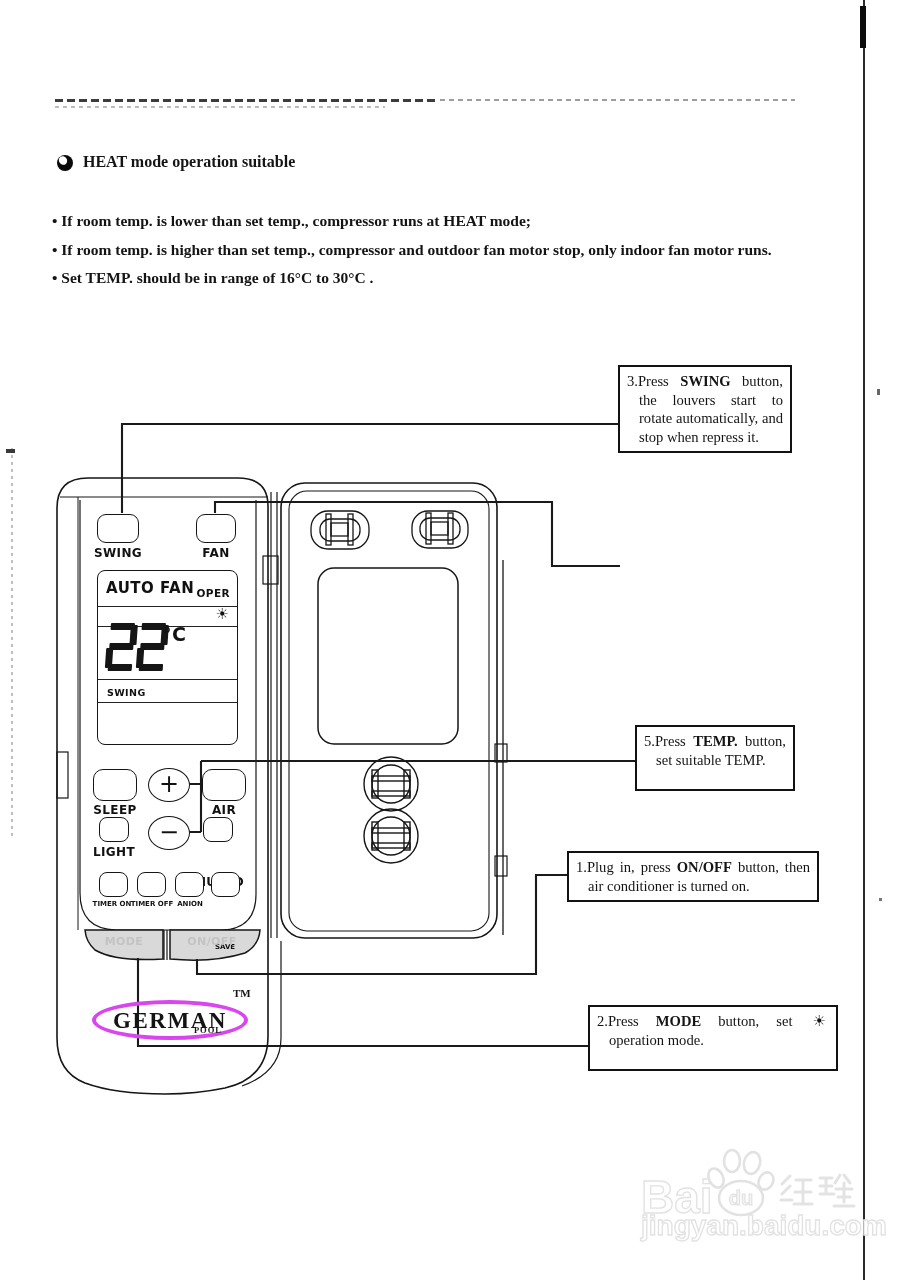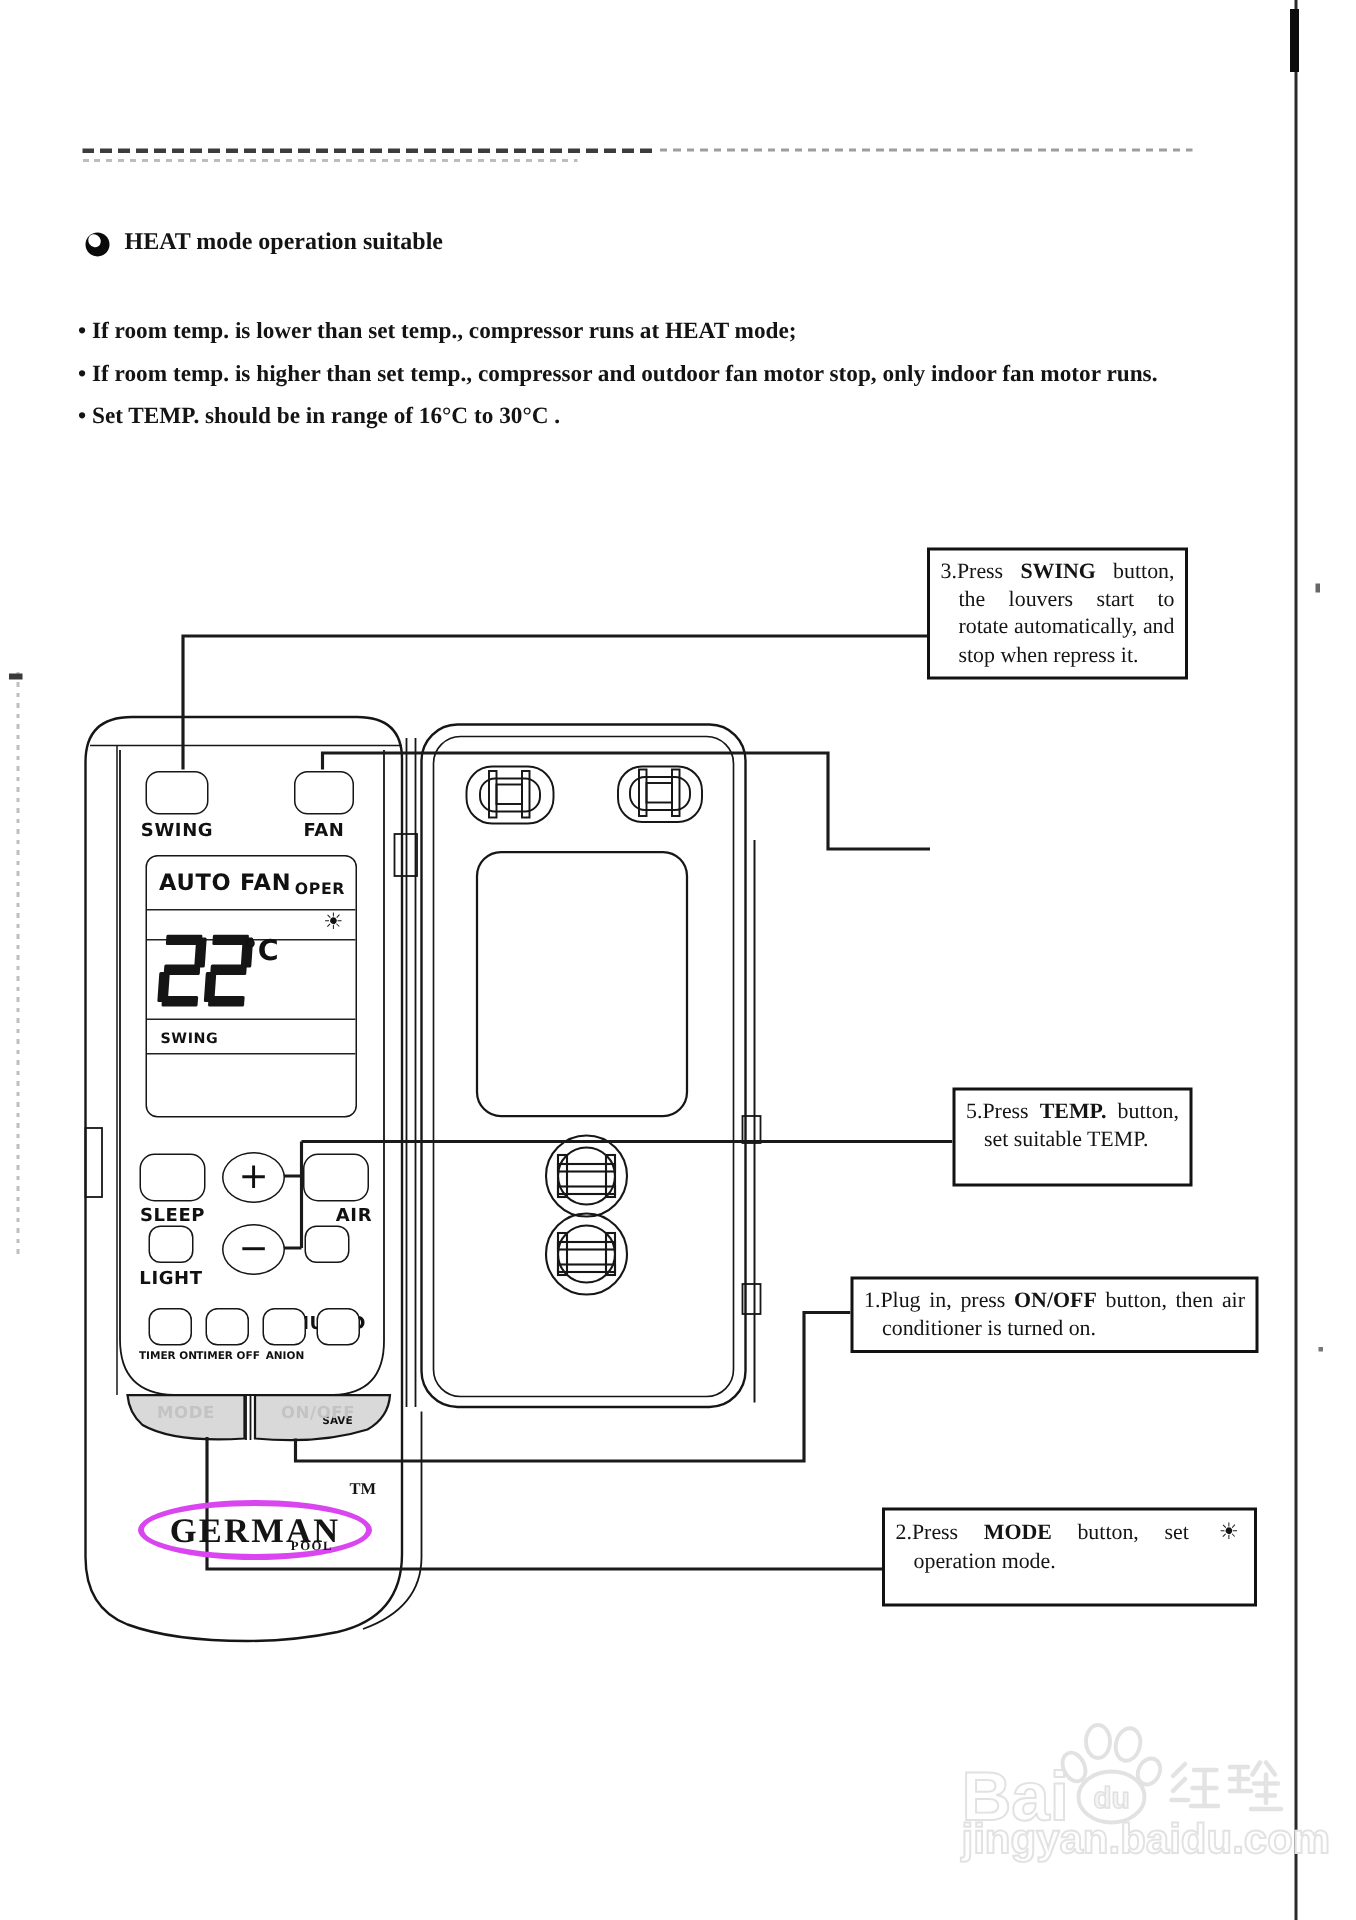--- a/index.html
+++ b/index.html
@@ -167,21 +167,21 @@
     <div class="abs lbl" style="left:9px;top:117px;font-size:9.5px;">SWING</div>
   </div>
 
   <div class="abs btn" style="left:93px;top:769px;width:44px;height:32px;border-radius:10px;"></div>
   <div class="abs btn" style="left:202px;top:769px;width:44px;height:32px;border-radius:10px;"></div>
   <div class="abs btn oval pm" style="left:148px;top:768px;width:42px;height:34px;"><span>+</span></div>
   <div class="abs btn oval pm" style="left:148px;top:816px;width:42px;height:34px;"><span>−</span></div>
   <div class="abs btn" style="left:99px;top:817px;width:30px;height:25px;border-radius:8px;"></div>
   <div class="abs btn" style="left:203px;top:817px;width:30px;height:25px;border-radius:8px;"></div>
   <div class="abs lbl" style="left:88px;top:804px;width:54px;">SLEEP</div>
-  <div class="abs lbl" style="left:200px;top:804px;width:48px;margin-left:12px;">AIR</div>
+  <div class="abs lbl" style="left:200px;top:804px;width:48px;">AIR</div>
   <div class="abs lbl" style="left:86px;top:846px;width:56px;">LIGHT</div>
   <div class="abs lbl" style="left:190px;top:876px;width:60px;">HUMID</div>
 
   <div class="abs btn" style="left:99px;top:872px;width:29px;height:25px;border-radius:8px;"></div>
   <div class="abs btn" style="left:137px;top:872px;width:29px;height:25px;border-radius:8px;"></div>
   <div class="abs btn" style="left:175px;top:872px;width:29px;height:25px;border-radius:8px;"></div>
   <div class="abs btn" style="left:211px;top:872px;width:29px;height:25px;border-radius:8px;"></div>
   <div class="abs lbl tiny" style="left:88px;top:901px;width:48px;">TIMER ON</div>
   <div class="abs lbl tiny" style="left:128px;top:901px;width:48px;">TIMER OFF</div>
   <div class="abs lbl tiny" style="left:170px;top:901px;width:40px;">ANION</div>
@@ -189,21 +189,21 @@
 
   <div class="abs lbl ghost" style="left:95px;top:936px;width:58px;font-size:11px;">MODE</div>
   <div class="abs lbl ghost" style="left:180px;top:936px;width:64px;font-size:11px;">ON/OFF</div>
 
   <div class="abs tm" style="left:233px;top:987px;">TM</div>
   <div class="abs logo-oval" style="left:92px;top:1000px;width:156px;height:40px;">
     <div class="logo-name">GERMAN</div>
     <div class="abs logo-sub" style="right:22px;bottom:1px;">POOL</div>
   </div>
 
-  <div class="abs callout" style="left:567px;top:851px;width:272px;min-height:50px;"><span>1.Plug in, press </span><span style="font-weight: 700;">ON/OFF</span><span> button, then air conditioner is turned on.</span></div>
+  <div class="abs callout" style="left:567px;top:851px;width:252px;min-height:50px;"><span>1.Plug in, press </span><span style="font-weight: 700;">ON/OFF</span><span> button, then air conditioner is turned on.</span></div>
   <div class="abs callout" style="left:588px;top:1005px;width:250px;min-height:66px;"><span>2.Press </span><span style="font-weight: 700;">MODE</span><span> button, set </span><span class="inline-sun">☀</span><span> operation mode.</span></div>
   <div class="abs callout" style="left:618px;top:365px;width:174px;min-height:84px;"><span>3.Press </span><span style="font-weight: 700;">SWING</span><span> button, the louvers start to rotate automatically, and stop when repress it.</span></div>
   <div class="abs callout" style="left:635px;top:725px;width:160px;min-height:66px;"><span>5.Press </span><span style="font-weight: 700;">TEMP.</span><span> button, set suitable TEMP.</span></div>
 
   <div class="abs wm" style="left:641px;top:1170px;font-size:46px;">Bai</div>
   <svg class="abs" style="left:704px;top:1148px;" width="72" height="72" viewBox="0 0 72 72" fill="#ffffff" stroke="#e2e2e2" stroke-width="2.6">
     <ellipse cx="12" cy="30" rx="7" ry="10" transform="rotate(-25 12 30)"></ellipse>
     <ellipse cx="28" cy="13" rx="8" ry="11"></ellipse>
     <ellipse cx="48" cy="15" rx="8" ry="11" transform="rotate(14 48 15)"></ellipse>
     <ellipse cx="62" cy="33" rx="7" ry="9" transform="rotate(28 62 33)"></ellipse>

